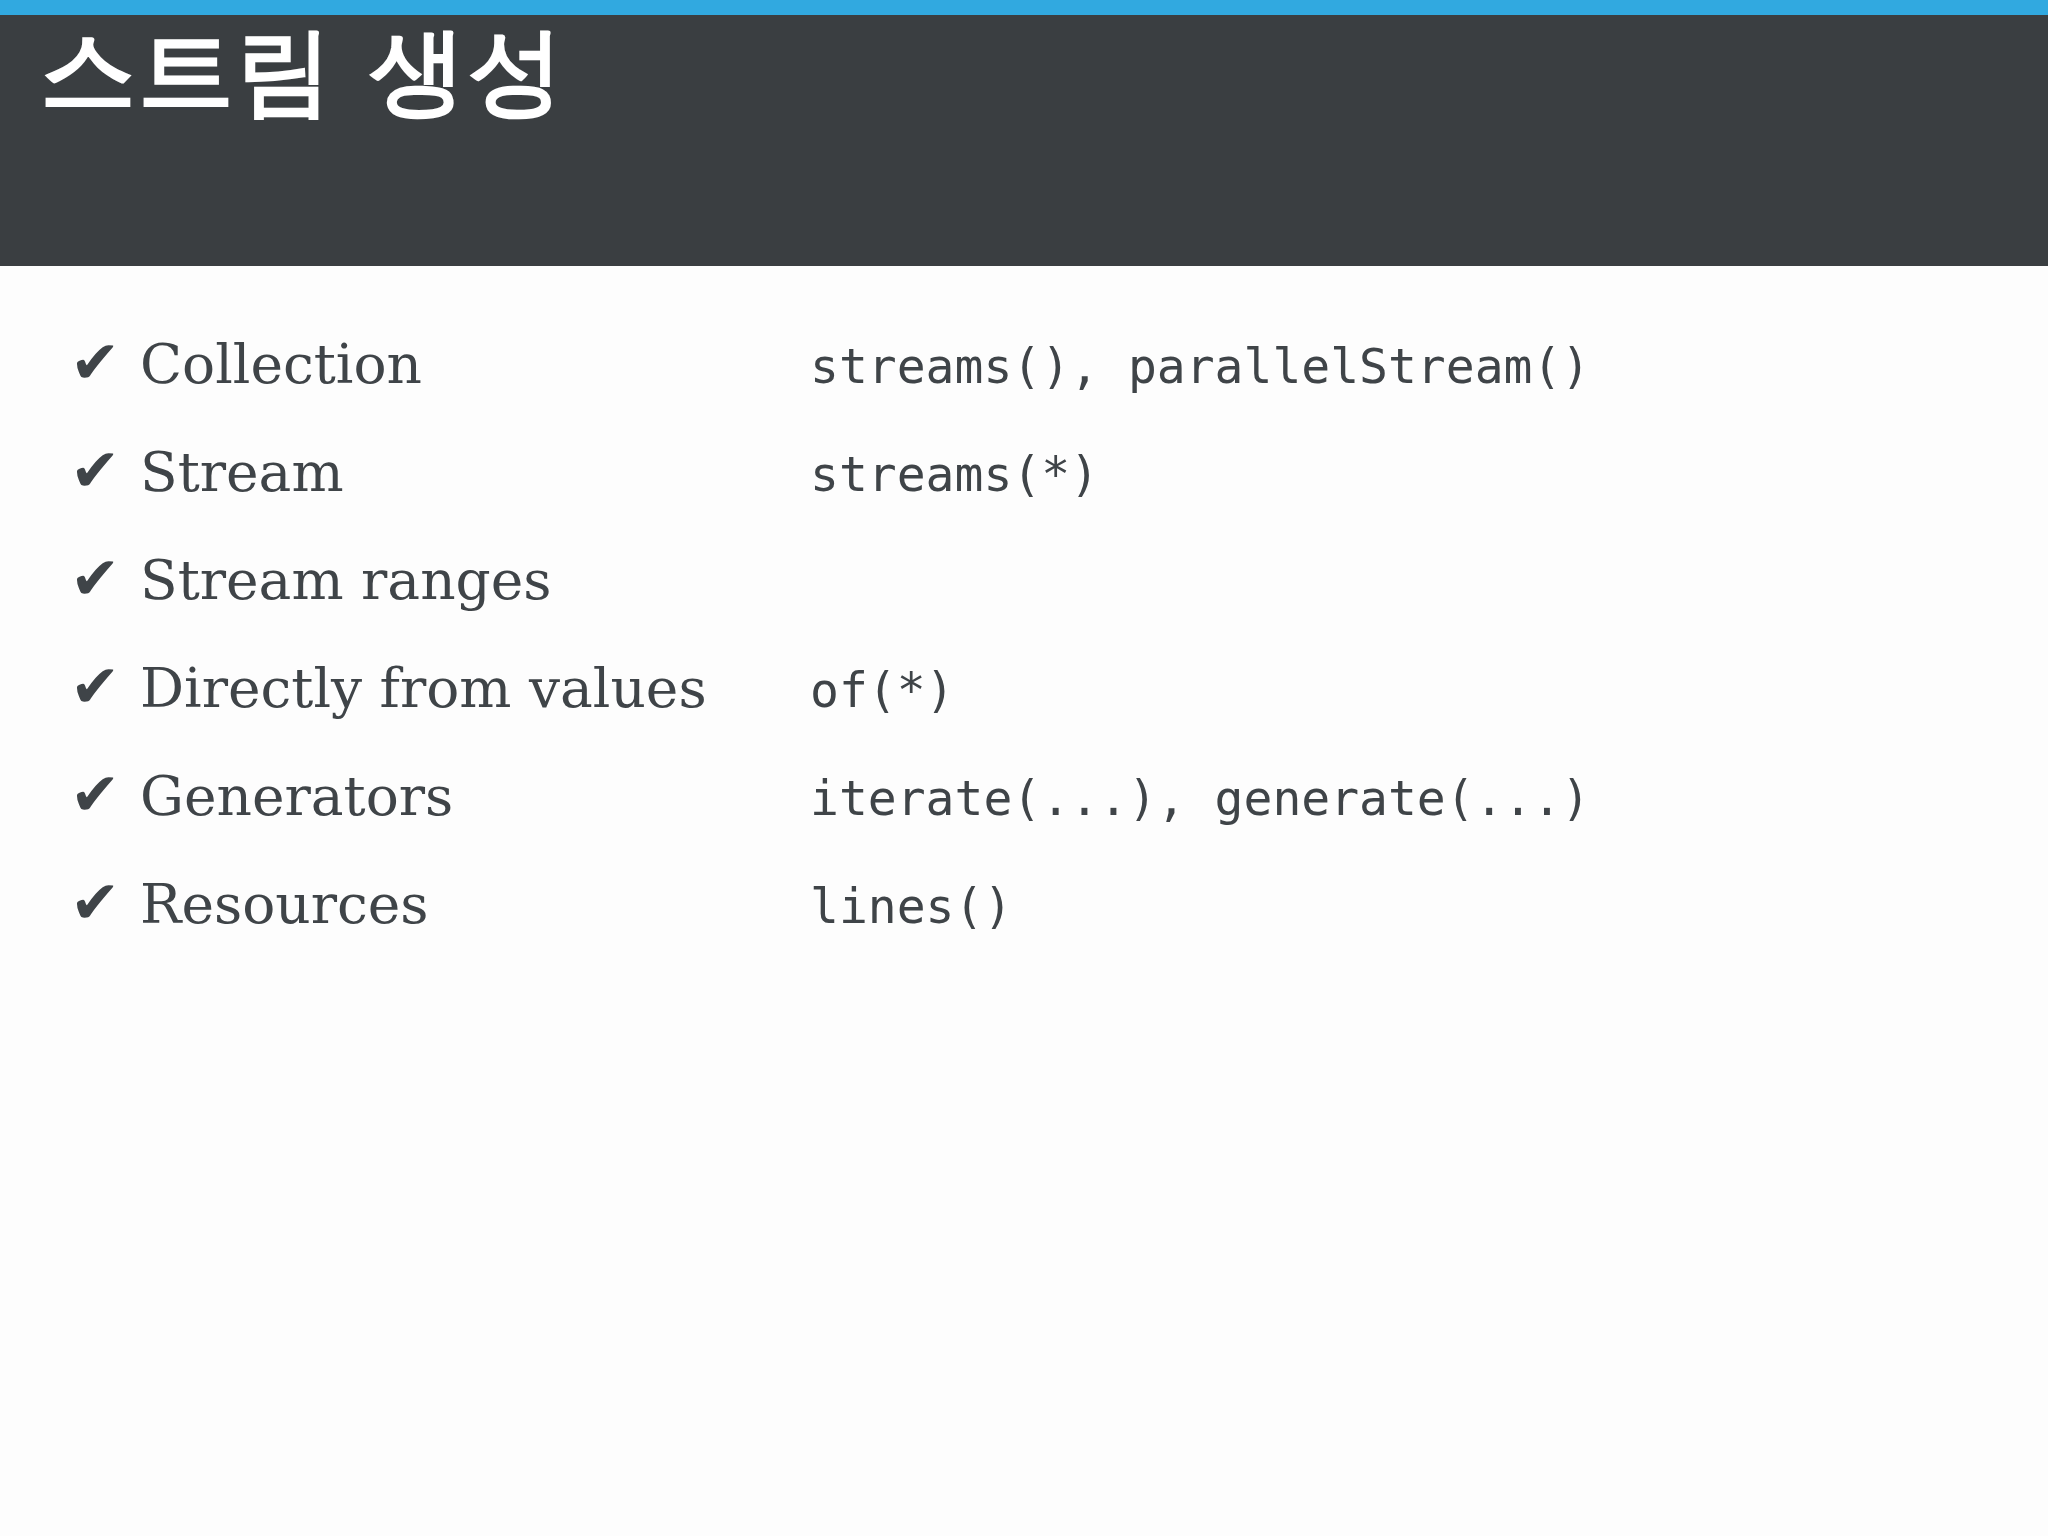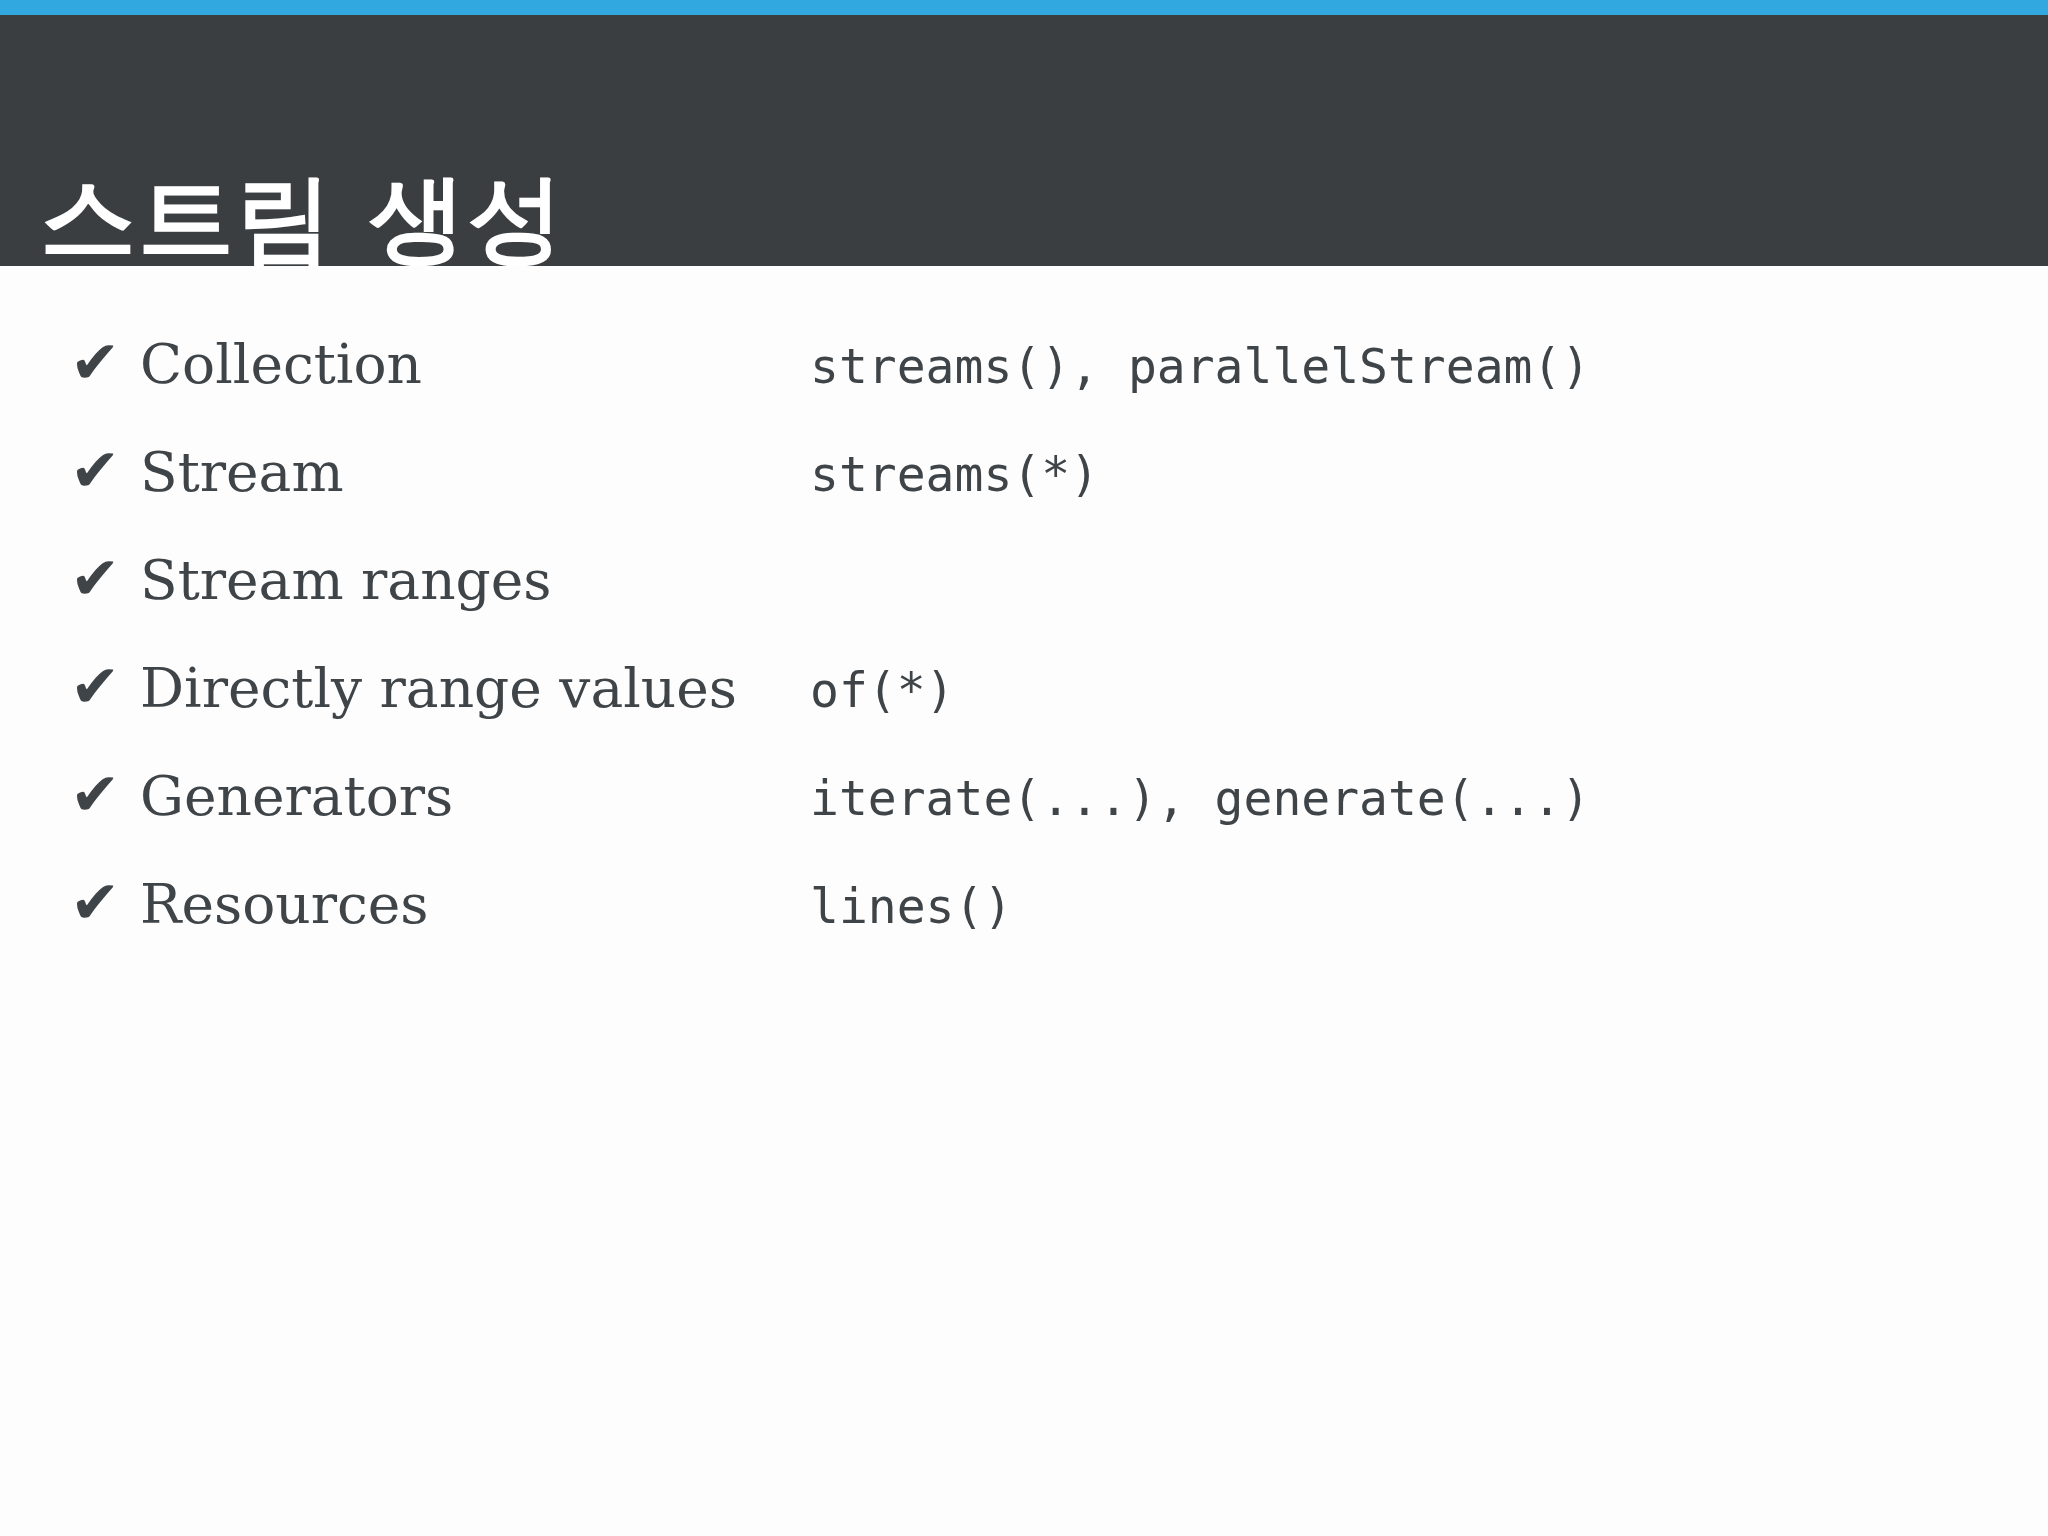--- a/index.html
+++ b/index.html
@@ -21,21 +21,21 @@
   .top-bar {
     height: 15px;
     background: var(--top-bar);
     flex: 0 0 auto;
   }
   .header {
     height: 251px;
     background: var(--header-bg);
     flex: 0 0 auto;
     display: flex;
-    align-items: flex-end;
+    align-items: flex-start;
     padding-left: 40px;
   }
   .title {
     color: var(--title-text);
     font-size: 96px;
     font-weight: bold;
     letter-spacing: 2px;
     line-height: 1;
     padding-top: 8px;
   }
@@ -98,21 +98,21 @@
       </div>
       <div class="row">
         <div class="row-left">
           <span class="check">✔</span>
           <span class="label">Stream ranges</span>
         </div>
       </div>
       <div class="row">
         <div class="row-left">
           <span class="check">✔</span>
-          <span class="label">Directly range values</span>
+          <span class="label">Directly from values</span>
         </div>
         <span class="code">of(*)</span>
       </div>
       <div class="row">
         <div class="row-left">
           <span class="check">✔</span>
           <span class="label">Generators</span>
         </div>
         <span class="code">iterate(...), generate(...)</span>
       </div>

